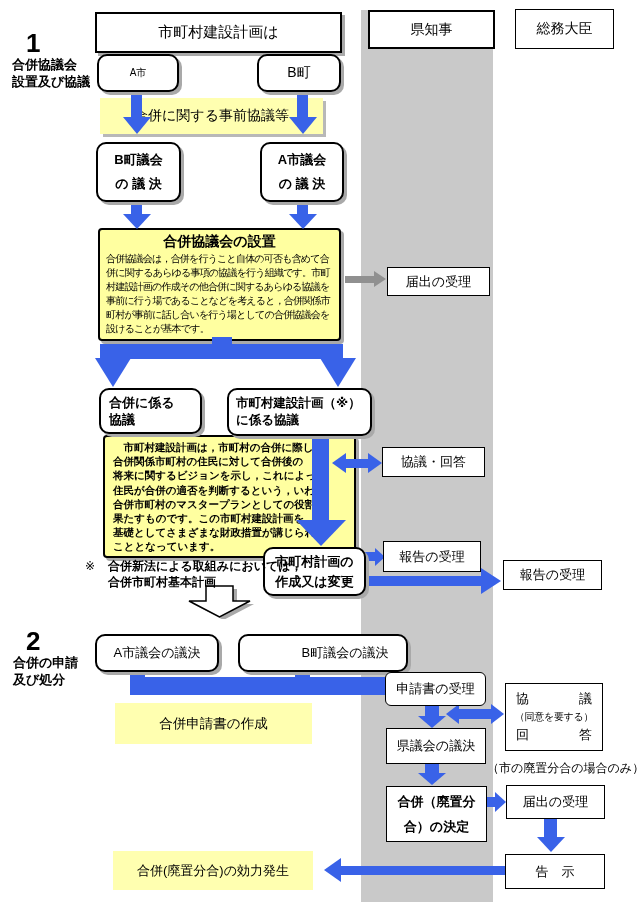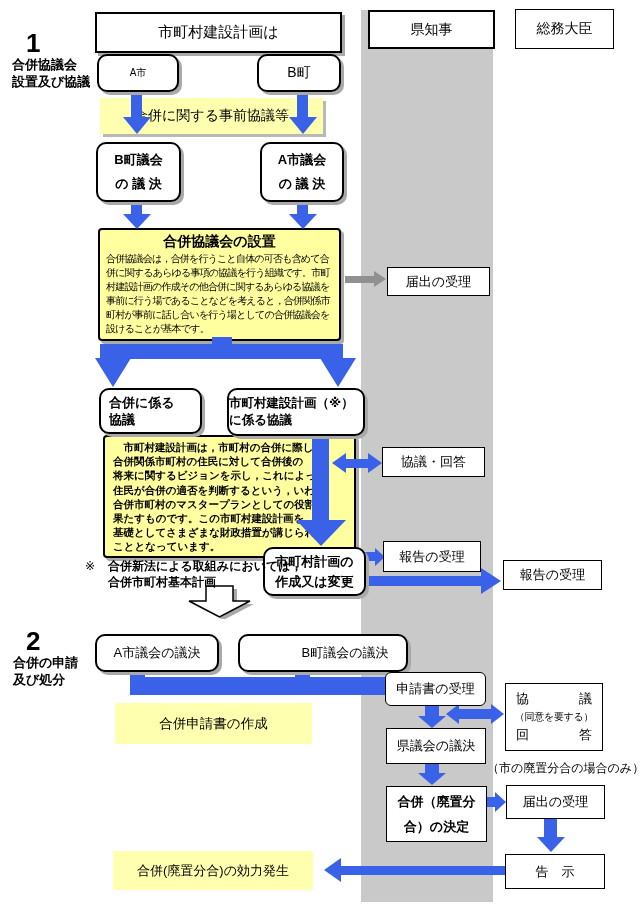--- a/index.html
+++ b/index.html
@@ -73,21 +73,21 @@
   <div class="tri" style="left:374px;top:271px;border-top:8px solid transparent;border-bottom:8px solid transparent;border-left:12px solid var(--gray_arrow);"></div>
   <div class="wbox" style="left:387px;top:267px;width:101px;height:27px;">届出の受理</div>
 
   <div class="shaft" style="left:212px;top:337px;width:20px;height:8px;"></div>
   <div class="shaft" style="left:100px;top:344px;width:243px;height:15px;"></div>
   <div class="tri" style="left:95px;top:358px;border-left:18px solid transparent;border-right:18px solid transparent;border-top:29px solid var(--blue);"></div>
   <div class="tri" style="left:320px;top:358px;border-left:18px solid transparent;border-right:18px solid transparent;border-top:29px solid var(--blue);"></div>
 
   <div class="rbox pre" style="left:99px;top:388px;width:91px;height:42px;justify-content:flex-start;text-align:left;padding-left:8px;line-height:17px;">合併に係る
 協議</div>
-  <div class="rbox pre" style="left:227px;top:388px;width:134px;height:44px;font-size:12.5px;justify-content:flex-start;text-align:left;line-height:17px;">市町村建設計画（※）
+  <div class="rbox pre" style="left:227px;top:388px;width:134px;height:44px;font-size:12.5px;justify-content:flex-start;text-align:left;padding-left:7px;line-height:17px;">市町村建設計画（※）
 に係る協議</div>
 
   <div class="ybox" style="left:103px;top:435px;width:249px;height:119px;">
     <div class="bodytxt2 pre">　市町村建設計画は，市町村の合併に際し，
 合併関係市町村の住民に対して合併後の
 将来に関するビジョンを示し，これによって
 住民が合併の適否を判断するという，いわば
 合併市町村のマスタープランとしての役割を
 果たすものです。この市町村建設計画を
 基礎としてさまざまな財政措置が講じられる

